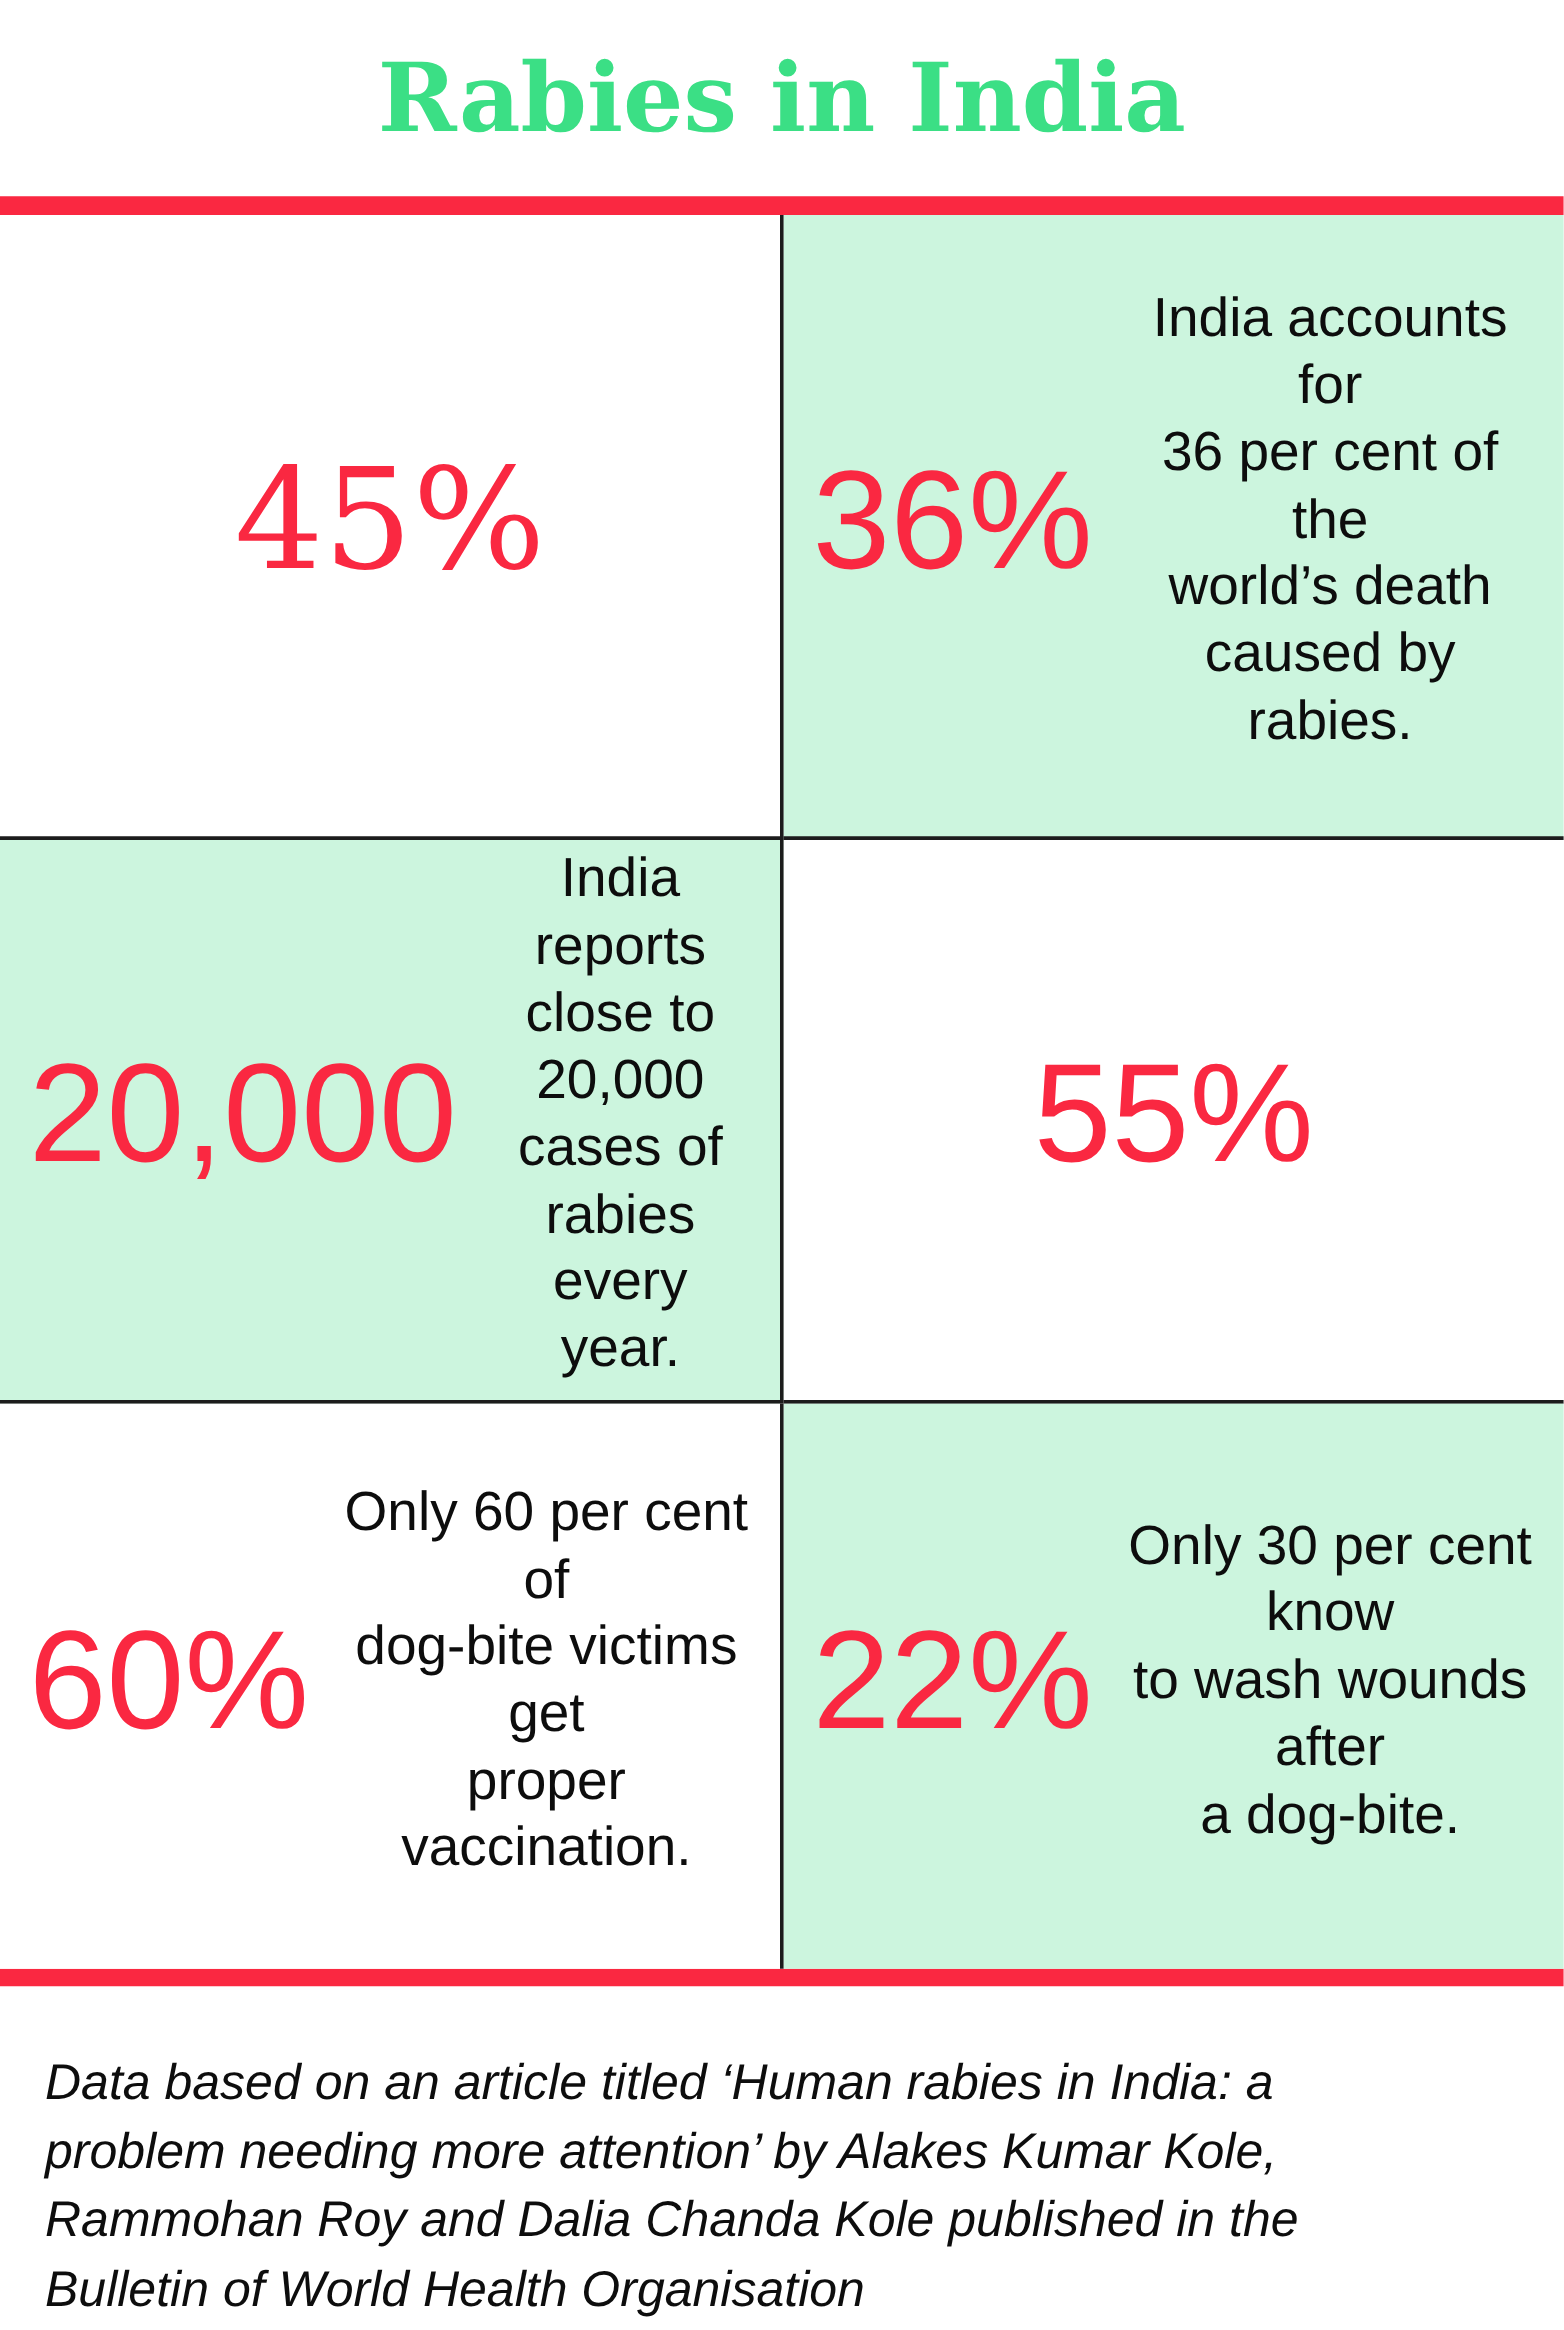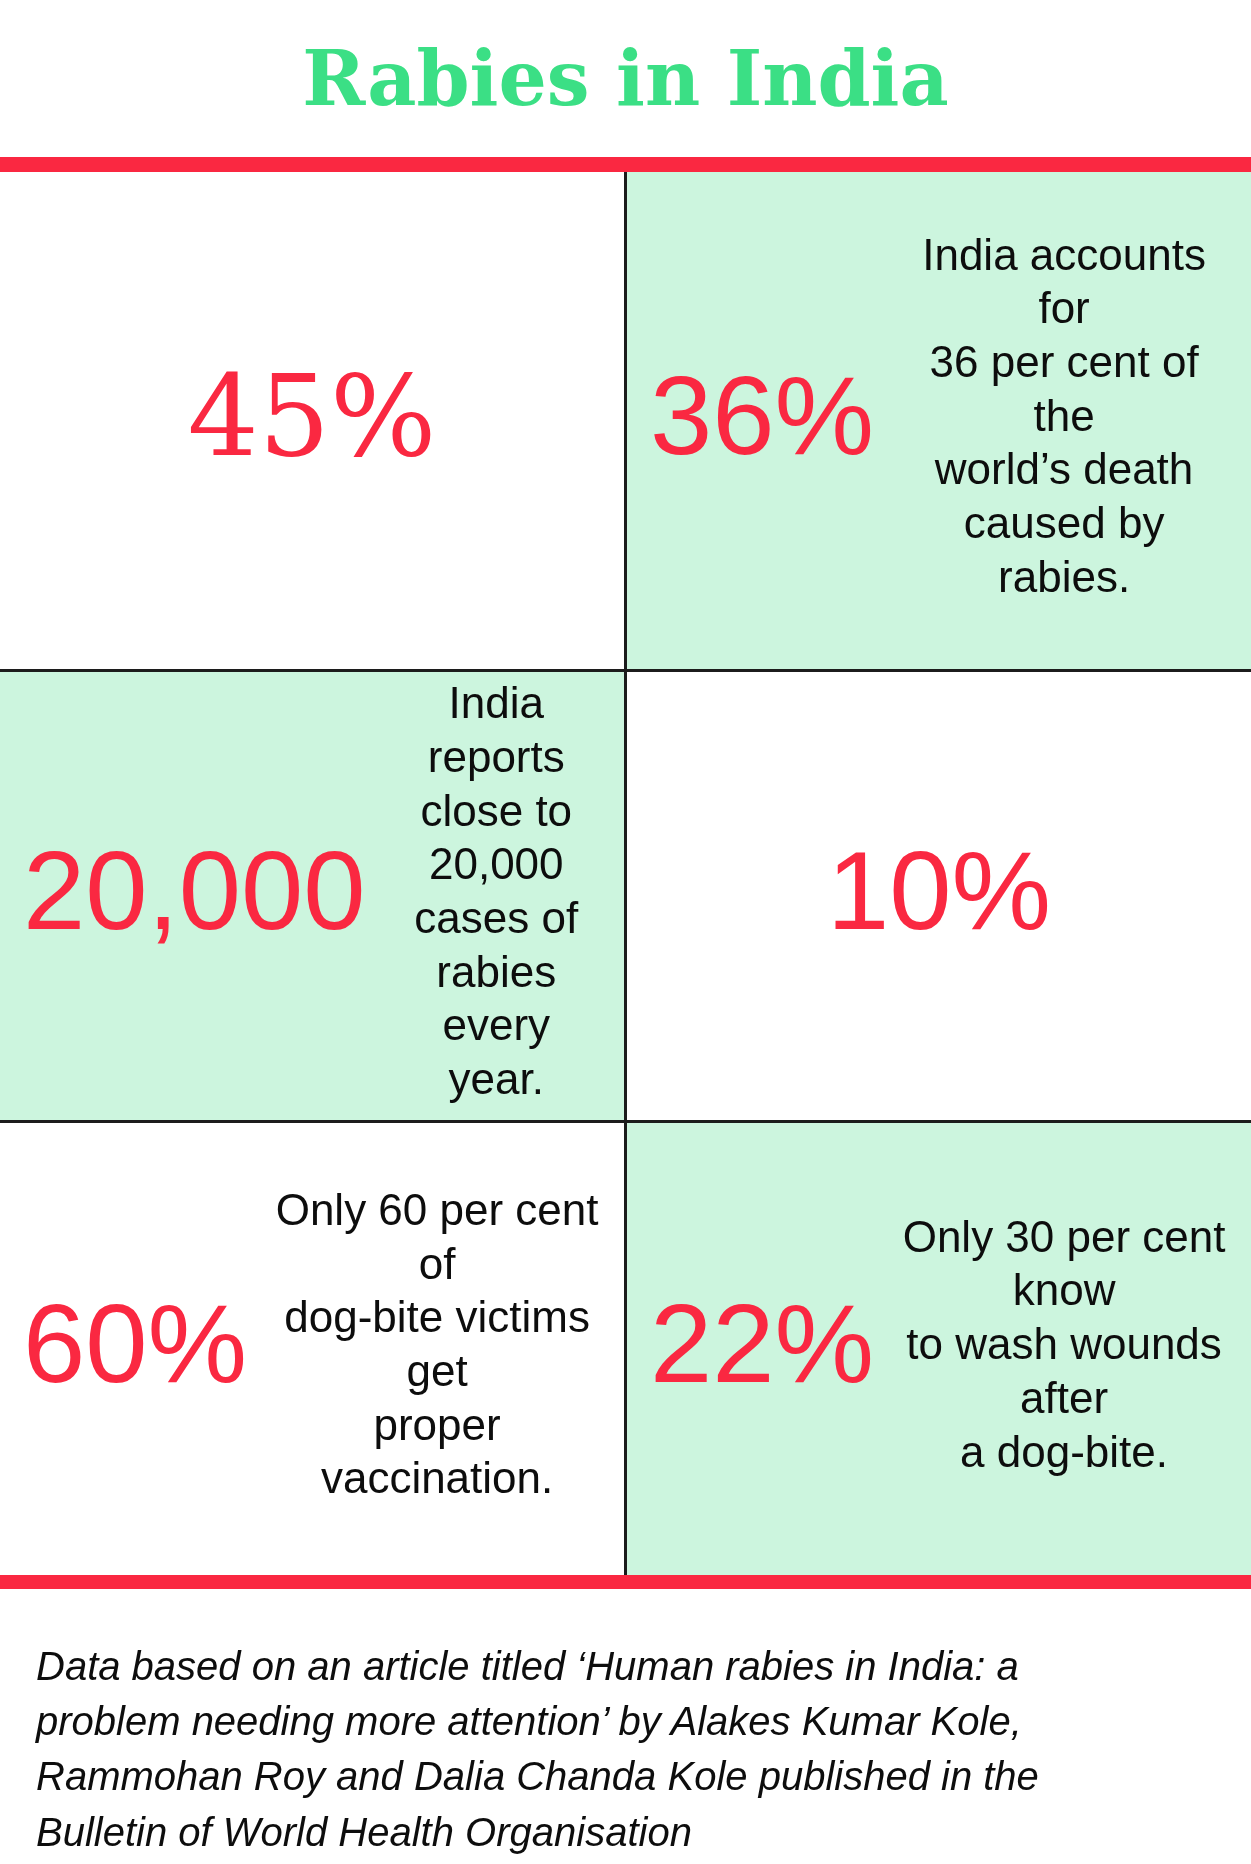--- a/index.html
+++ b/index.html
@@ -90,21 +90,21 @@
   </div>
 
   <div class="cell mint col-left row-mid">
     <div class="stat">20,000</div>
     <div class="desc">India reports close to
 20,000 cases of
 rabies every year.</div>
   </div>
 
   <div class="cell row-mid">
-    <div class="stat">10%</div>
+    <div class="stat">55%</div>
   </div>
 
   <div class="cell col-left">
     <div class="stat">60%</div>
     <div class="desc">Only 60 per cent of
 dog-bite victims get
 proper vaccination.</div>
   </div>
 
   <div class="cell mint">

